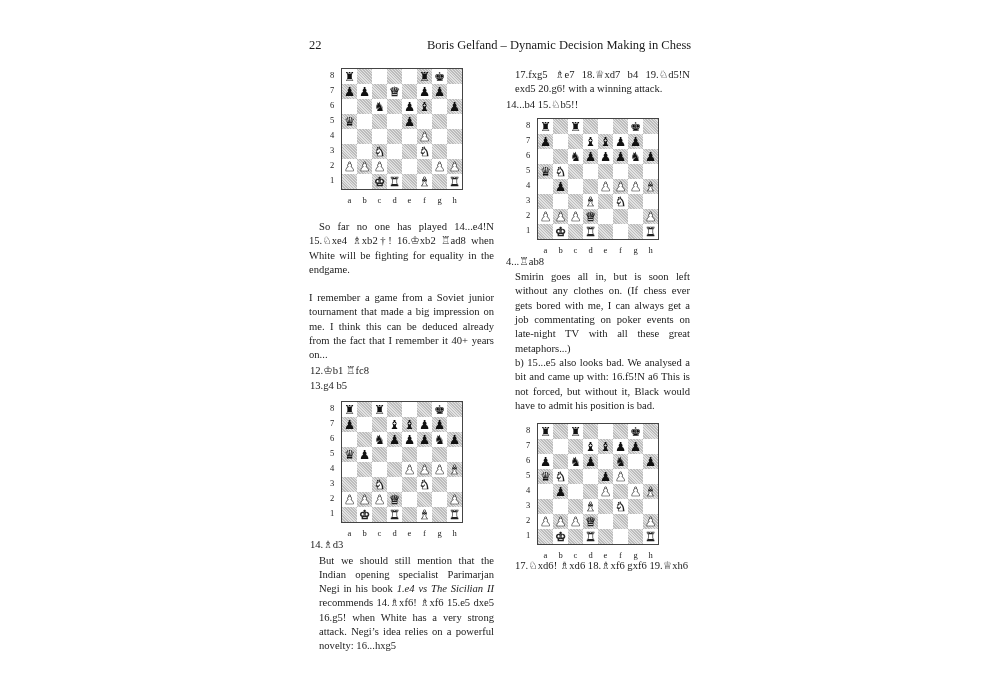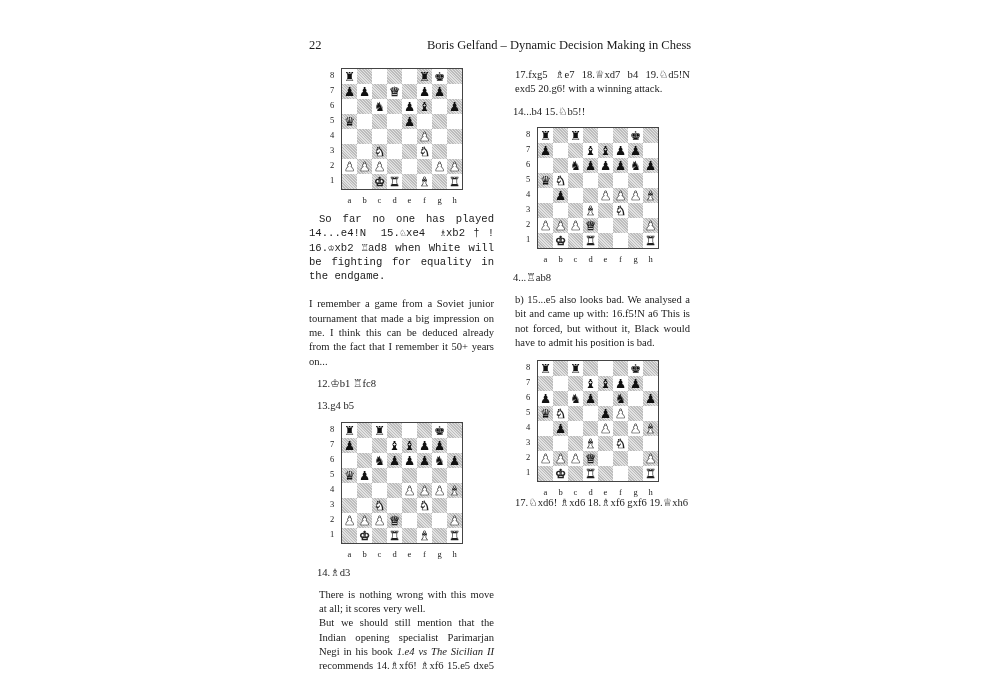--- a/index.html
+++ b/index.html
@@ -8,21 +8,21 @@
   .header { position:absolute; top:38px; left:0; width:840px; height:16px; font-size:12.5px;padding-left:32px; }
   .page-num { position:absolute; left:309px; top:0; }
   .running-title { position:absolute; left:388px; top:0;margin-left:39px; }
   .col { position:absolute; top:68px; width:185px; font-size:10.6px; line-height:14.3px; }
   .col-left { left:309px; }
   .col-right { left:505px; }
   .p { margin:0; text-align:justify; }
   .indent1 { text-indent:10px; }
   .sub { padding-left:10px; }
   .gap { height:14px; }
-  .move { margin:8px; }
+  .move { margin:1px; }
   .diagram { position:relative; width:185px; }
   .board-wrap { position:relative; margin-left:32px; }
   .ranks { position:absolute; left:-13px; top:0; width:8px; font-size:8.5px; }
   .ranks span { display:block; height:15px; line-height:15px; text-align:center; }
   .board { width:120px; height:120px; border:1px solid #444; display:grid;
            grid-template-columns:repeat(8,15px); grid-template-rows:repeat(8,15px); }
   .sq { width:15px; height:15px; display:flex; align-items:center; justify-content:center;
         font-family:"DejaVu Sans",sans-serif; font-size:12.5px; line-height:15px; }
   .sq.light { background:#ffffff; }
   .sq.dark { background:#d4d4d4;
@@ -178,23 +178,23 @@
           <span>b</span>
           <span>c</span>
           <span>d</span>
           <span>e</span>
           <span>f</span>
           <span>g</span>
           <span>h</span>
         </div>
       </div>
     </div>
-  <p class="p indent1" style="margin-top:8px;font-family:Liberation Mono, monospace;">So far no one has played 14...e4!N 15.♘xe4 ♗xb2†! 16.♔xb2 ♖ad8 when White will be fighting for equality in the endgame.</p>
+  <p class="p indent1" style="margin-top:16px;">So far no one has played 14...e4!N 15.♘xe4 ♗xb2†! 16.♔xb2 ♖ad8 when White will be fighting for equality in the endgame.</p>
   <div class="gap"></div>
-  <p class="p">I remember a game from a Soviet junior tournament that made a big impression on me. I think this can be deduced already from the fact that I remember it 50+ years on...</p>
+  <p class="p">I remember a game from a Soviet junior tournament that made a big impression on me. I think this can be deduced already from the fact that I remember it 40+ years on...</p>
   <p class="move">12.♔b1 ♖fc8</p>
   <p class="move">13.g4 b5</p>
   <div class="diagram" style="height:136px; margin-top:8px;">
       <div class="board-wrap">
         <div class="ranks">
           <span>8</span>
           <span>7</span>
           <span>6</span>
           <span>5</span>
           <span>4</span>
@@ -336,21 +336,20 @@
           <span>c</span>
           <span>d</span>
           <span>e</span>
           <span>f</span>
           <span>g</span>
           <span>h</span>
         </div>
       </div>
     </div>
   <p class="move">14.♗d3</p>
-  <p class="p sub">There is nothing wrong with this move at all; it scores very well.</p>
   <p class="p sub"><span>But we should still mention that the Indian opening specialist Parimarjan Negi in his book </span><i>1.e4 vs The Sicilian II</i><span> recommends 14.♗xf6! ♗xf6 15.e5 dxe5 16.g5! when White has a very strong attack. Negi’s idea relies on a powerful novelty: 16...hxg5</span></p>
 </div>
 
 <div class="col col-right">
   <p class="p sub">17.fxg5 ♗e7 18.♕xd7 b4 19.♘d5!N exd5 20.g6! with a winning attack.</p>
   <p class="move">14...b4 15.♘b5!!</p>
   <div class="diagram" style="height:136px; margin-top:6px;">
       <div class="board-wrap">
         <div class="ranks">
           <span>8</span>
@@ -496,20 +495,21 @@
           <span>c</span>
           <span>d</span>
           <span>e</span>
           <span>f</span>
           <span>g</span>
           <span>h</span>
         </div>
       </div>
     </div>
   <p class="move">4...♖ab8</p>
+  <p class="p sub">Smirin goes all in, but is soon left without any clothes on. (If chess ever gets bored with me, I can always get a job commentating on poker events on late-night TV with all these great metaphors...)</p>
   <p class="p sub">b) 15...e5 also looks bad. We analysed a bit and came up with: 16.f5!N a6 This is not forced, but without it, Black would have to admit his position is bad.</p>
   <div class="diagram" style="height:136px; margin-top:10px;">
       <div class="board-wrap">
         <div class="ranks">
           <span>8</span>
           <span>7</span>
           <span>6</span>
           <span>5</span>
           <span>4</span>
           <span>3</span>

